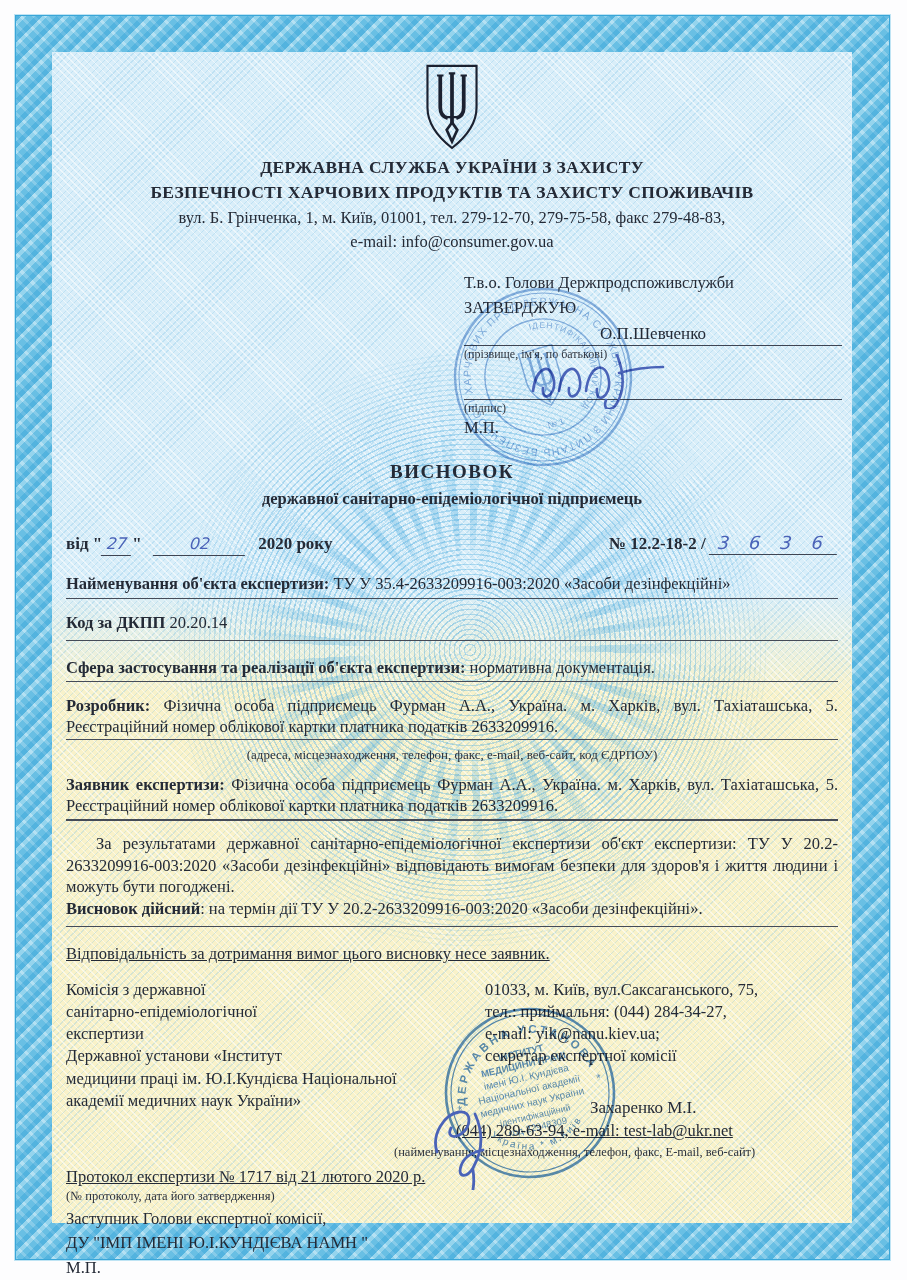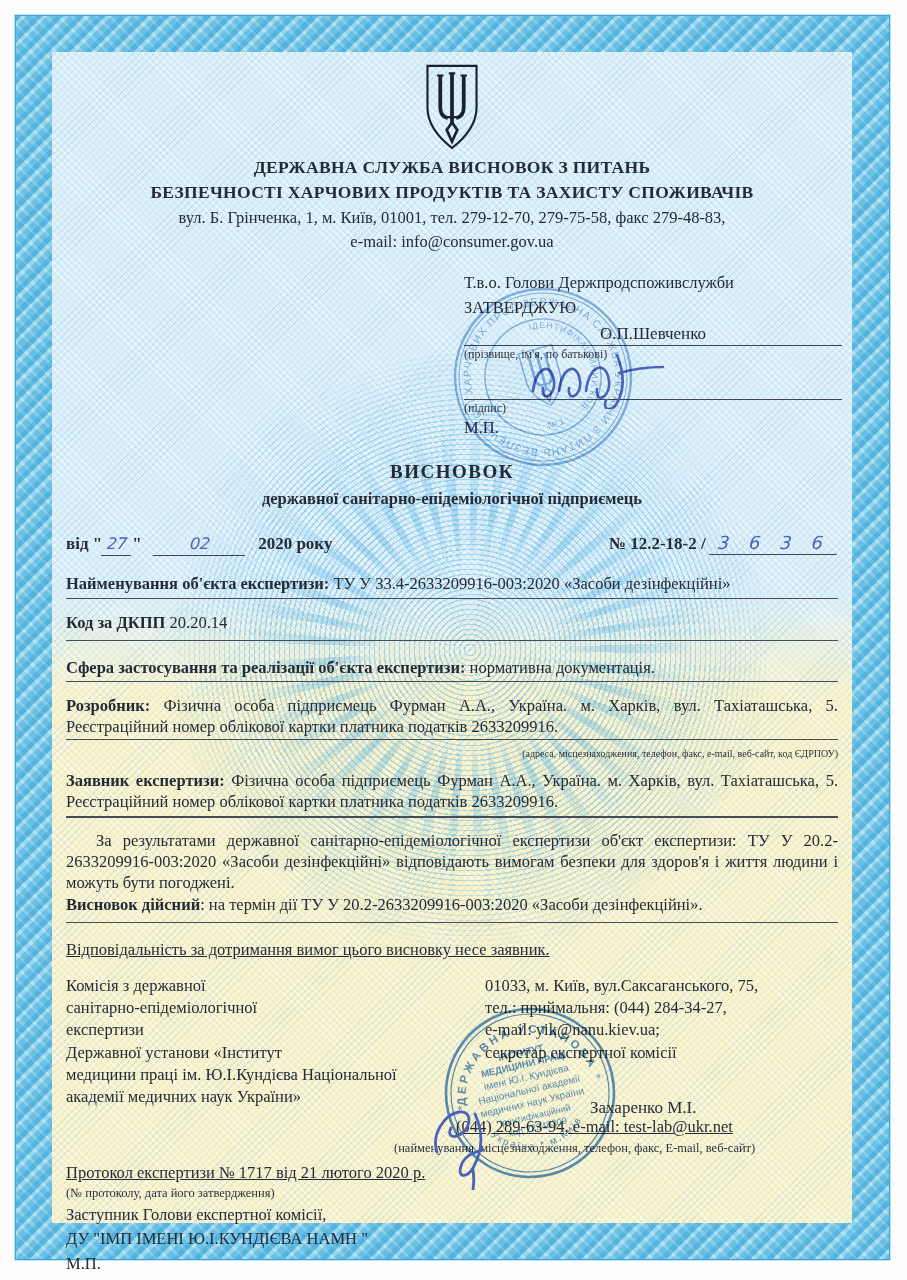--- a/index.html
+++ b/index.html
@@ -51,21 +51,21 @@
   .bold{font-weight:bold;}
   .hand{font-family:"DejaVu Sans",sans-serif;font-style:italic;color:#4a63b8;font-size:16px;}
   .hand.day{display:inline-block;width:30px;text-align:center;border-bottom:1.1px solid #3e4452;transform:skewX(-6deg);}
   .hand.month{display:inline-block;width:92px;text-align:center;border-bottom:1.1px solid #3e4452;margin:0 8px;transform:skewX(-6deg);}
   .hand.num{display:inline-block;width:128px;text-align:center;border-bottom:1.1px solid #3e4452;letter-spacing:7px;font-size:18px;transform:skewX(-6deg);}
 
   .field{margin:0;}
   .rule{border-bottom:1.2px solid #454b58;height:0;}
   .rule.thick{border-bottom-width:2px;}
   .just{text-align:justify;}
-  .cap-center{font-size:10px;text-align:right;color:#2c313c;}
+  .cap-center{font-size:13px;text-align:center;color:#2c313c;}
 
   .para{margin:12px 0 0 0;text-align:justify;}
   .para .indent{text-indent:30px;display:block;}
   .underl{text-decoration:underline;}
 
   .columns{display:flex;margin-top:15px;line-height:1.23;gap:21px;}
   .col-l{width:398px;}
   .col-r{flex:1;}
   .col-l p,.col-r p{margin:0 0 2px 0;}
 
@@ -105,21 +105,21 @@
   <div class="inner">
     <div class="weave"></div>
     <div class="rosette"></div>
 
     <div class="content">
 
       <svg class="emblem" width="64" height="92">
           <use href="#tryzub"></use>
         </svg>
 
-      <p class="agency">ДЕРЖАВНА СЛУЖБА ВИСНОВОК З ПИТАНЬ</p>
+      <p class="agency">ДЕРЖАВНА СЛУЖБА УКРАЇНИ З ЗАХИСТУ</p>
       <p class="agency">БЕЗПЕЧНОСТІ ХАРЧОВИХ ПРОДУКТІВ ТА ЗАХИСТУ СПОЖИВАЧІВ</p>
       <p class="addr">вул. Б. Грінченка, 1, м. Київ, 01001, тел. 279-12-70, 279-75-58, факс 279-48-83,</p>
       <p class="addr">e-mail: info@consumer.gov.ua</p>
 
       <div class="approval">
         <p>Т.в.о. Голови Держпродспоживслужби</p>
         <p>ЗАТВЕРДЖУЮ</p>
         <div class="name-line"><span>О.П.Шевченко</span></div>
         <div class="small-cap">(прізвище, ім'я, по батькові)</div>
         <div class="sign-line">
@@ -141,21 +141,21 @@
           <span class="bold">від "</span><span class="hand day">27</span><span class="bold">"</span>
           <span class="hand month">02</span>
           <span class="bold">2020 року</span>
         </div>
         <div>
           <span class="bold">№ 12.2-18-2 /</span>
           <span class="hand num">3 6 3 6</span>
         </div>
       </div>
 
-      <p class="field" style="margin-top:18px"><b>Найменування об'єкта експертизи:</b> <span>ТУ У 33.4-2633209916-003:2020 «Засоби дезінфекційні»</span></p>
+      <p class="field" style="margin-top:18px"><b>Найменування об'єкта експертизи:</b> <span>ТУ У 35.4-2633209916-003:2020 «Засоби дезінфекційні»</span></p>
       <div class="rule" style="margin-top:3px"></div>
 
       <p class="field" style="margin-top:13px"><b>Код за ДКПП</b> <span>20.20.14</span></p>
       <div class="rule" style="margin-top:7px"></div>
 
       <p class="field" style="margin-top:16px"><b>Сфера застосування та реалізації об'єкта експертизи:</b> <span>нормативна документація.</span></p>
       <div class="rule" style="margin-top:2px"></div>
 
       <p class="field just" style="margin-top:13px"><b>Розробник:</b> <span>Фізична особа підприємець Фурман А.А., Україна. м. Харків, вул. Тахіаташська, 5. Реєстраційний номер облікової картки платника податків 2633209916.</span></p>
       <div class="rule" style="margin-top:1px"></div>

